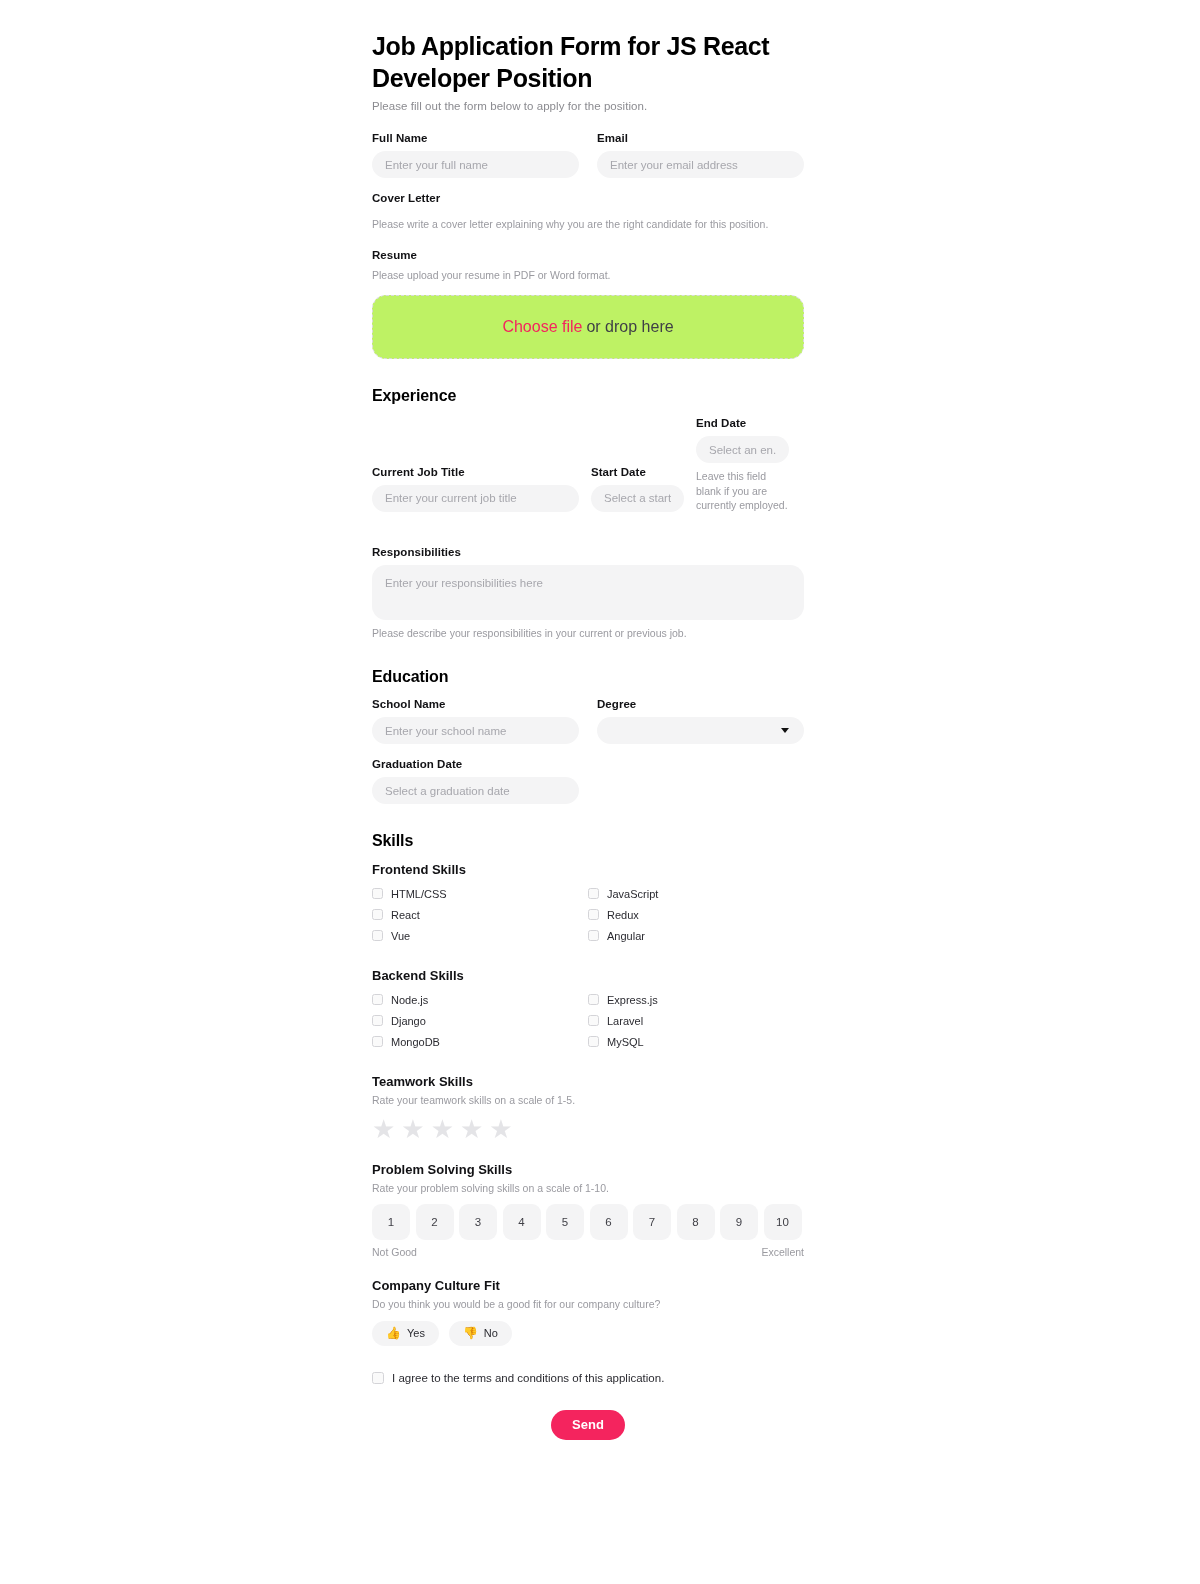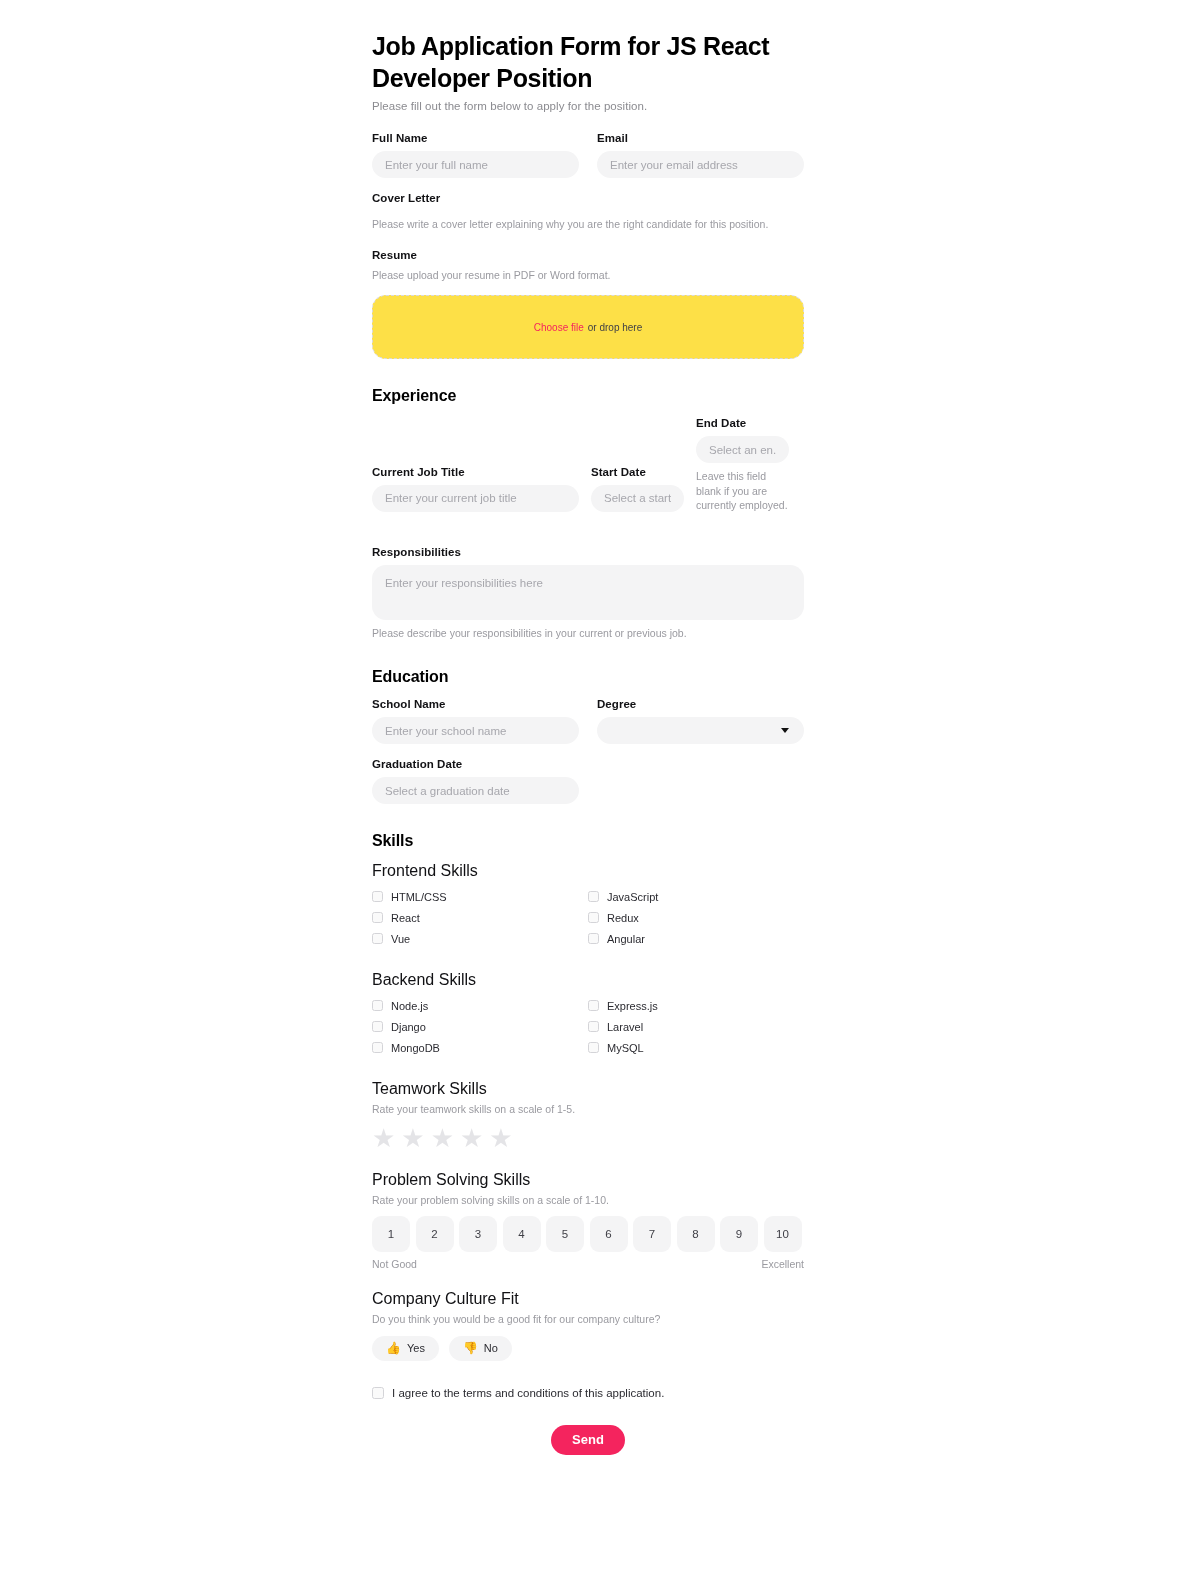--- a/index.html
+++ b/index.html
@@ -37,22 +37,22 @@
     letter-spacing: -0.1px;
   }
   .field-label {
     font-size: 11.5px;
     font-weight: bold;
     color: #111114;
     margin: 0 0 7px 0;
     letter-spacing: 0.05px;
   }
   .group-label {
-    font-size: 16px;
-    font-weight: normal;
+    font-size: 13px;
+    font-weight: bold;
     color: #111114;
     margin: 0 0 4px 0;
   }
   .helper {
     font-size: 10.5px;
     color: #9a9aa0;
     margin: 6px 0 0 0;
     line-height: 1.35;
   }
   .helper-top {
@@ -125,23 +125,23 @@
 
   
   .dropzone {
     width: 432px;
     height: 64px;
     border: 1.5px dashed #d9d9de;
     border-radius: 14px;
     display: flex;
     align-items: center;
     justify-content: center;
-    font-size: 10px;
+    font-size: 16px;
     color: #3f3f46;
-    background: #fde047;
+    background: #bef264;
     cursor: pointer;
     margin-top: 4px;
   }
   .choose-link { color: #f4245e; margin-right: 4px; }
 
   
   .check-grid {
     display: flex;
     flex-wrap: wrap;
     width: 432px;

